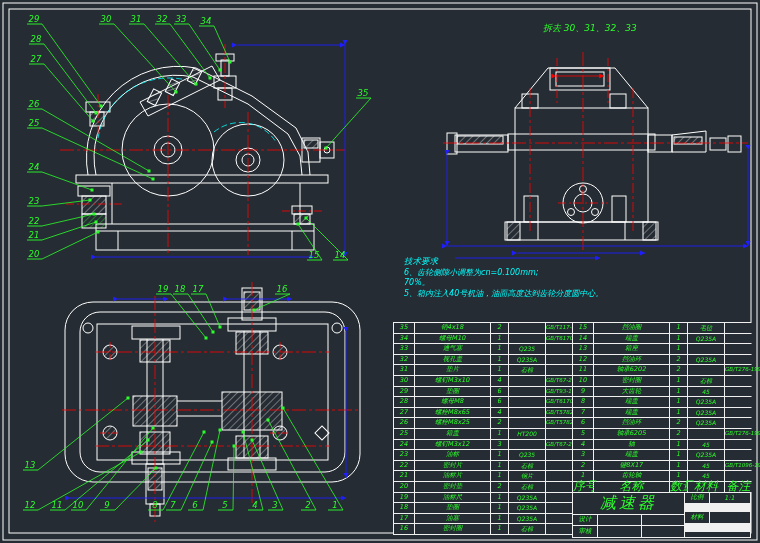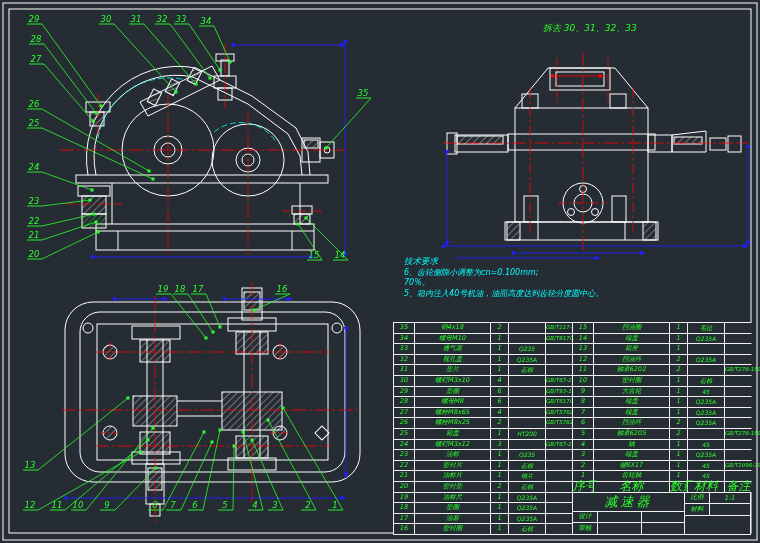--- a/index.html
+++ b/index.html
@@ -32,24 +32,24 @@
     background:#262c33;color:#2bff2b;font-style:italic;
     font-size:6.5px;line-height:9.6px;text-align:center;
     overflow:visible;white-space:nowrap;
   }
   .bom-cell.c4{font-size:5.5px;}
   .bom-cell.c3{font-size:6px;}
   .bom-cell.hd{font-size:12px;}
   
   #tblock{display:flex;flex:1;background:#f0f0f0;border:1px solid #f0f0f0;gap:1px;}
   .tb-left{width:111px;display:flex;flex-direction:column;gap:1px;}
-  .tb-right{flex:1;display:flex;flex-direction:column;gap:1px;}
+  .tb-right{flex:1;display:flex;flex-direction:column;gap:9px;}
   .tb-title{
     flex:1;background:#262c33;color:#2bff2b;font-style:italic;
-    font-size:13px;display:flex;align-items:center;justify-content:center;letter-spacing:3px;
+    font-size:16px;display:flex;align-items:center;justify-content:center;letter-spacing:3px;
   }
   .tb-row{display:flex;gap:1px;height:10.6px;}
   .tb-lab,.tb-cell,.tb-val{
     background:#262c33;color:#2bff2b;font-style:italic;font-size:6.5px;
     display:flex;align-items:center;justify-content:center;
   }
   .tb-lab{width:24px;}
   .tb-cell{flex:1;}
   .tb-val{flex:1;}
   .tb-big{flex:1;background:#262c33;}

